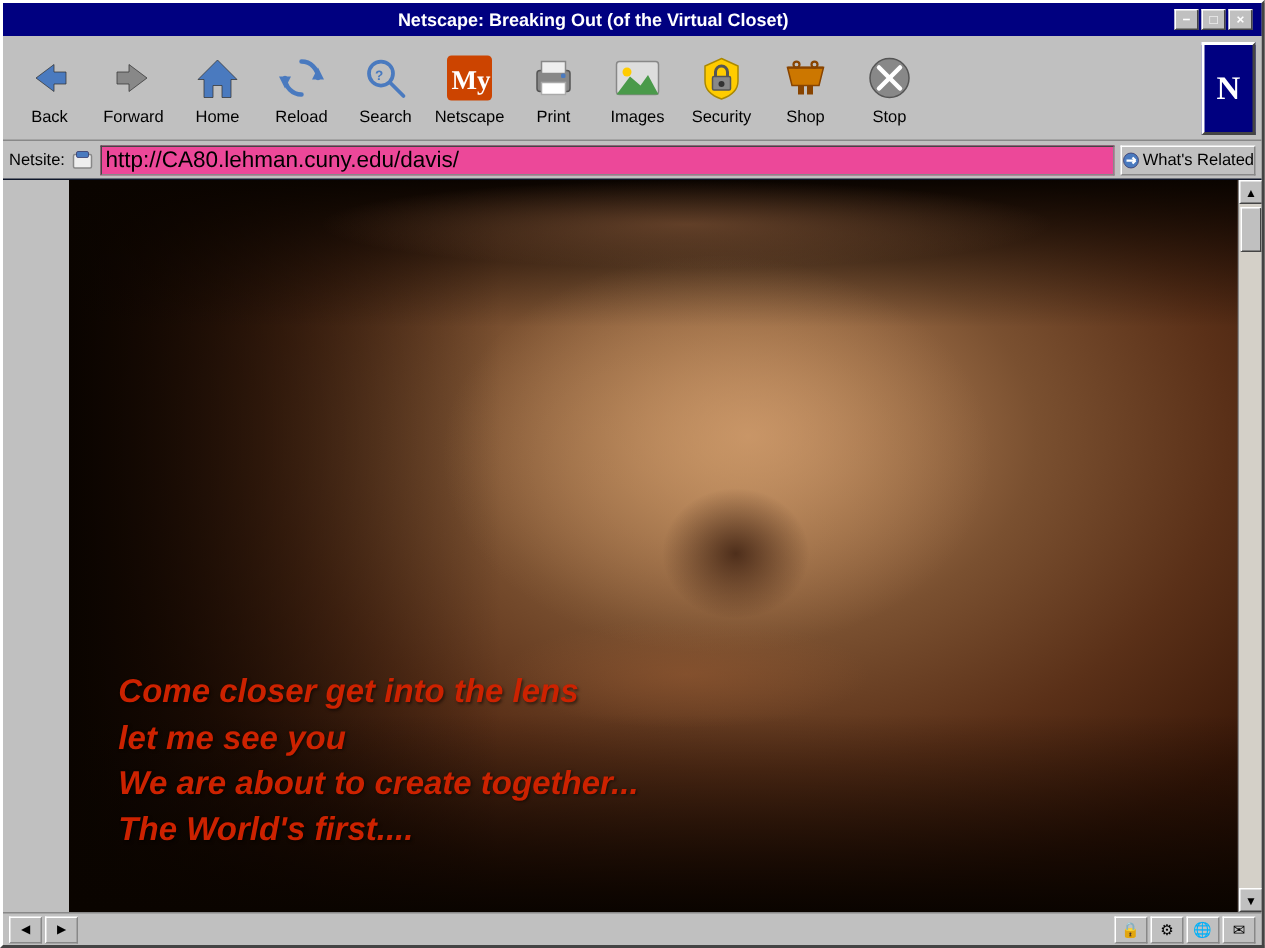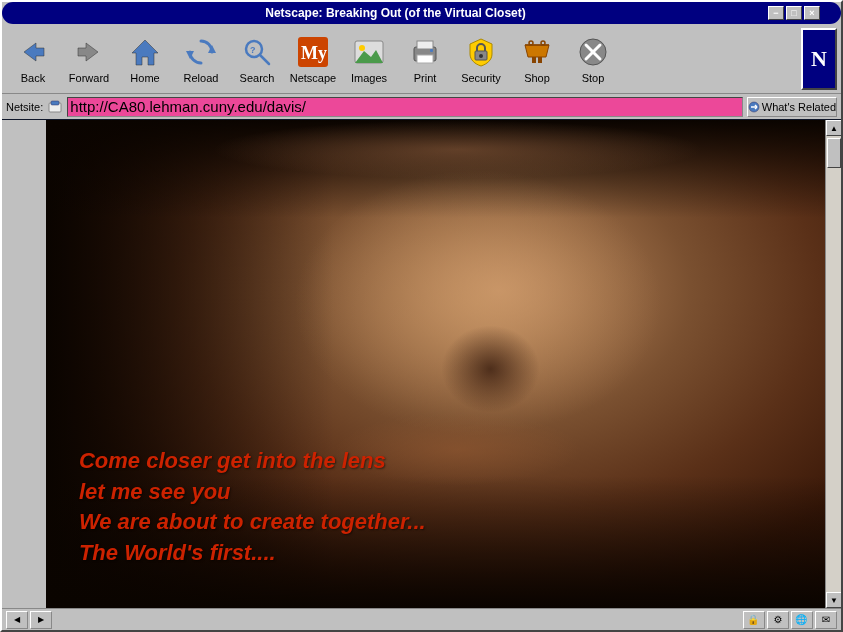--- a/index.html
+++ b/index.html
@@ -22,27 +22,26 @@
       display: flex;
       flex-direction: column;
     }
 
     
     .title-bar {
       background: #000080;
       color: white;
       font-size: 12px;
       font-weight: bold;
-      padding: 3px 21px;
+      padding: 3px 6px;
       display: flex;
       align-items: center;
       justify-content: space-between;
       height: 22px;
       flex-shrink: 0;
-      border-radius: 11px;
     }
     .title-bar-text {
       flex: 1;
       text-align: center;
     }
     .title-bar-controls {
       display: flex;
       gap: 2px;
     }
     .title-btn {
@@ -407,38 +406,38 @@
           <rect x="2" y="2" width="30" height="30" rx="3" fill="#cc4400"></rect>
           <text x="5" y="24" font-size="18" fill="white" font-weight="bold" font-family="serif">My</text>
         </svg>
       </div>
       <span class="btn-label">Netscape</span>
     </div>
 
     <div class="toolbar-btn">
       <div class="btn-icon">
         <svg width="34" height="34" viewBox="0 0 34 34">
-          <rect x="3" y="6" width="28" height="22" rx="2" fill="#ddd" stroke="#888" stroke-width="1"></rect>
-          <circle cx="10" cy="13" r="3" fill="#ffcc00"></circle>
-          <polygon points="3,28 12,16 19,22 24,15 31,28" fill="#4a9a4a"></polygon>
-        </svg>
-      </div>
-      <span class="btn-label">Images</span>
-    </div>
-
-    <div class="toolbar-btn">
-      <div class="btn-icon">
-        <svg width="34" height="34" viewBox="0 0 34 34">
           <rect x="6" y="12" width="22" height="14" rx="2" fill="#888" stroke="#555" stroke-width="1"></rect>
           <rect x="9" y="6" width="16" height="8" fill="#eee" stroke="#888" stroke-width="1"></rect>
           <rect x="9" y="20" width="16" height="8" fill="white" stroke="#aaa" stroke-width="1"></rect>
           <rect x="22" y="14" width="3" height="3" rx="1" fill="#4a7abf"></rect>
         </svg>
       </div>
       <span class="btn-label">Print</span>
+    </div>
+
+    <div class="toolbar-btn">
+      <div class="btn-icon">
+        <svg width="34" height="34" viewBox="0 0 34 34">
+          <rect x="3" y="6" width="28" height="22" rx="2" fill="#ddd" stroke="#888" stroke-width="1"></rect>
+          <circle cx="10" cy="13" r="3" fill="#ffcc00"></circle>
+          <polygon points="3,28 12,16 19,22 24,15 31,28" fill="#4a9a4a"></polygon>
+        </svg>
+      </div>
+      <span class="btn-label">Images</span>
     </div>
 
     <div class="toolbar-btn">
       <div class="btn-icon">
         <svg width="34" height="34" viewBox="0 0 34 34">
           <path d="M17,4 L28,9 L28,19 C28,25 23,29 17,31 C11,29 6,25 6,19 L6,9 Z" fill="#ffcc00" stroke="#aa8800" stroke-width="1"></path>
           <rect x="11" y="16" width="12" height="9" rx="1" fill="#888" stroke="#555" stroke-width="1"></rect>
           <path d="M13,16 L13,13 A4,4 0 0,1 21,13 L21,16" fill="none" stroke="#555" stroke-width="2"></path>
           <circle cx="17" cy="21" r="2" fill="#333"></circle>
         </svg>

